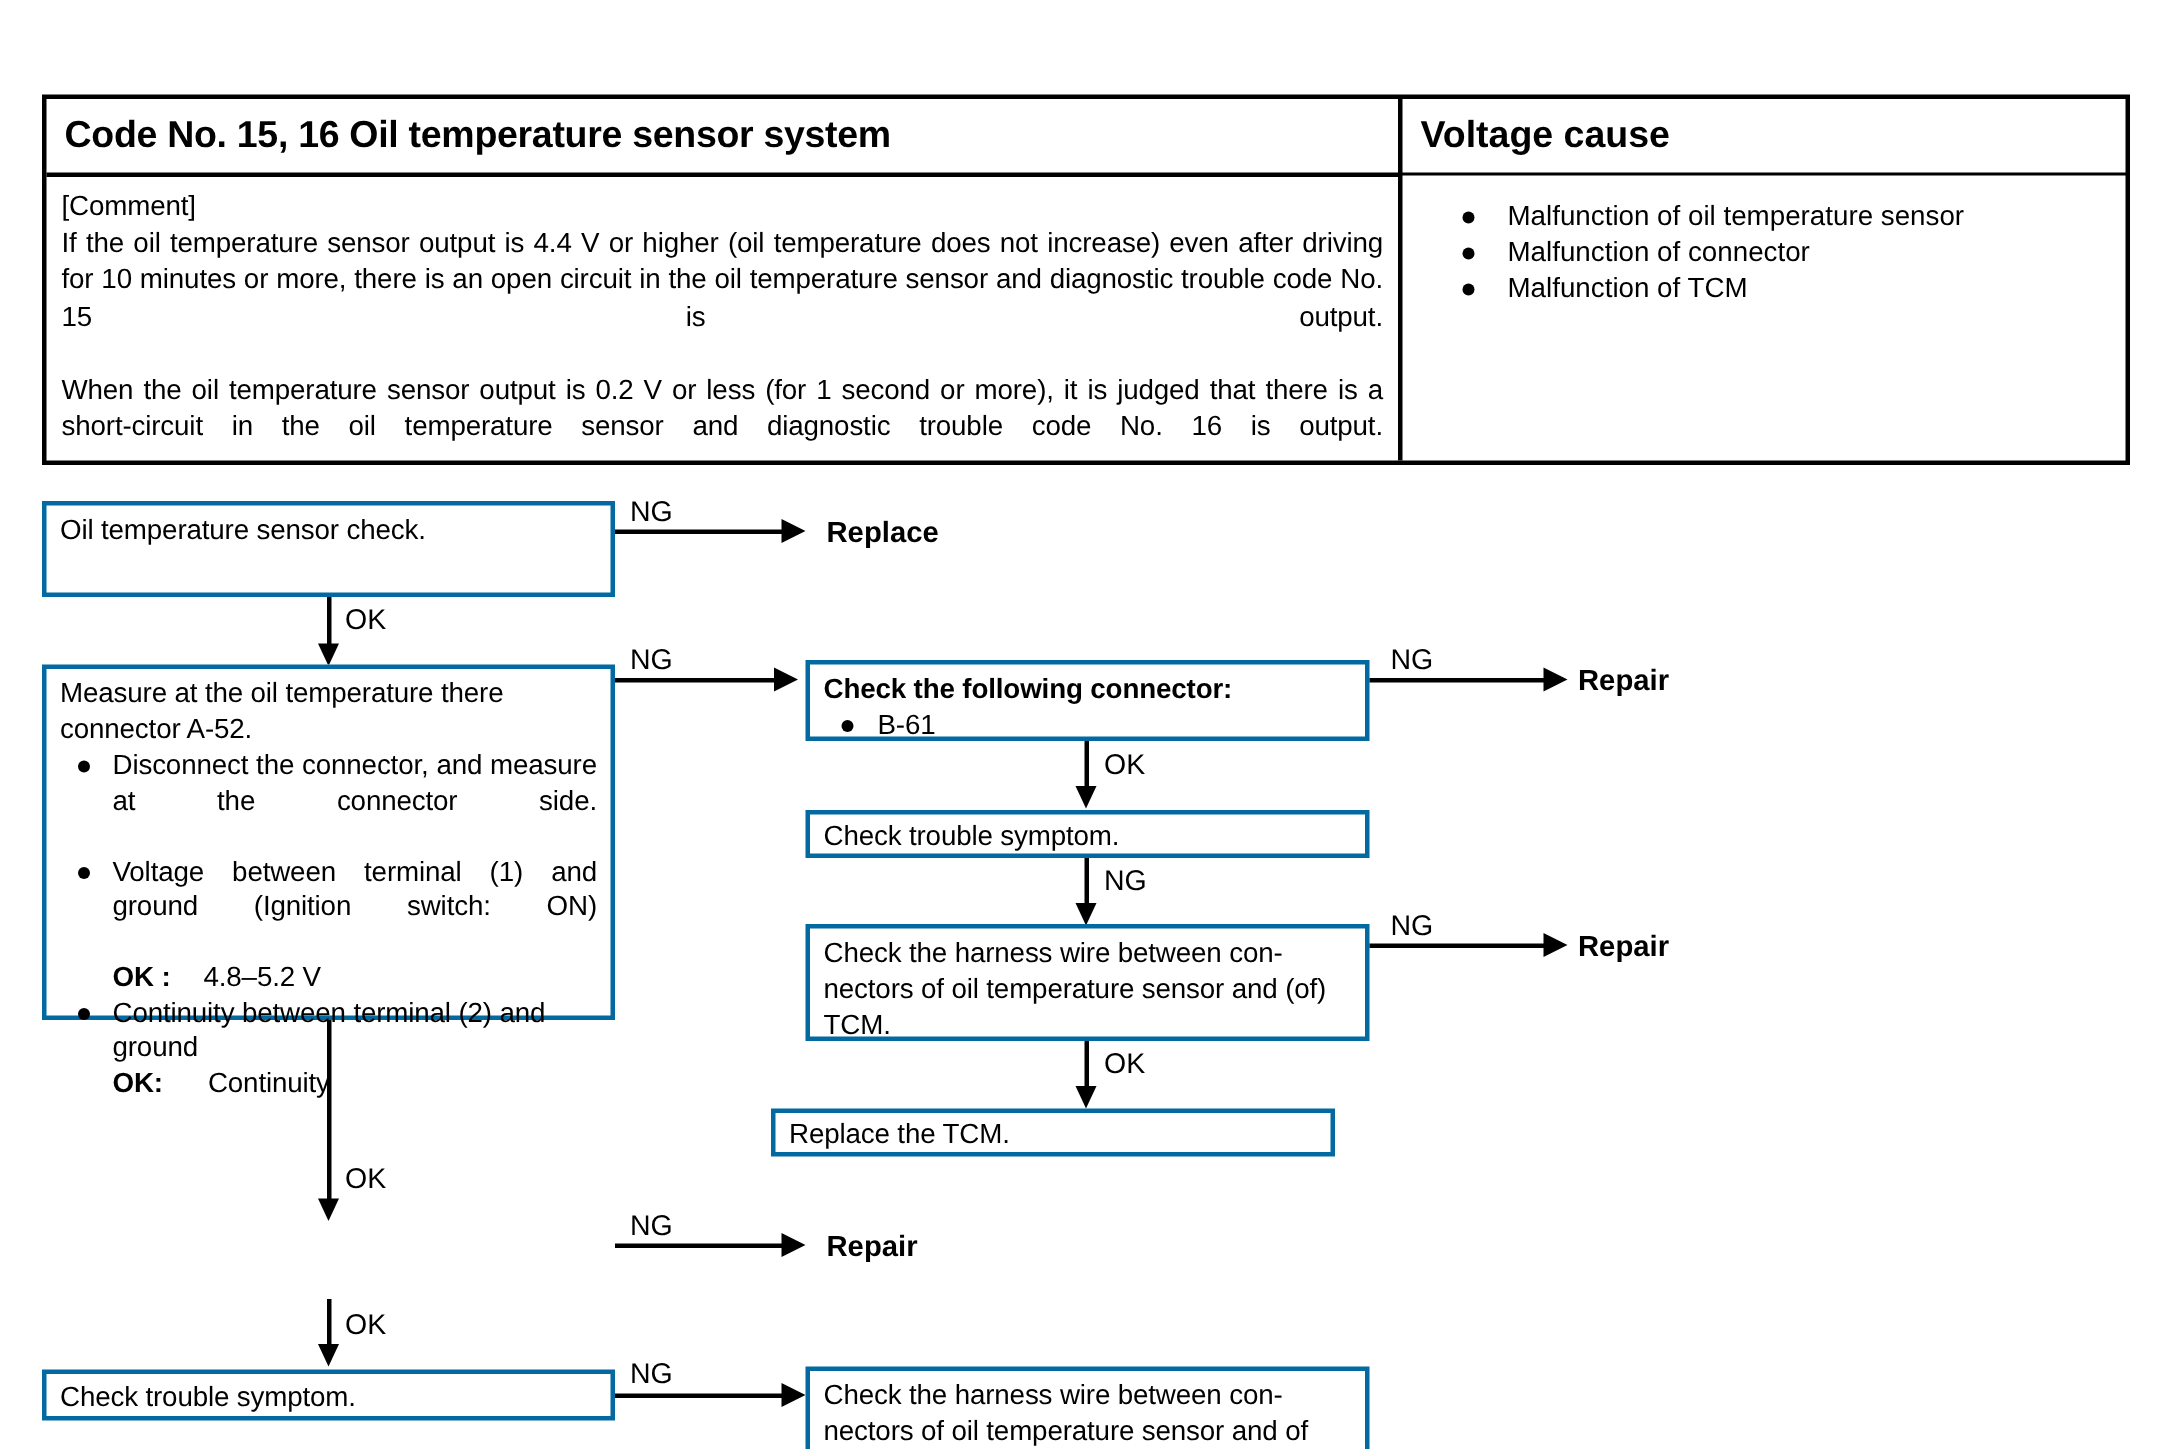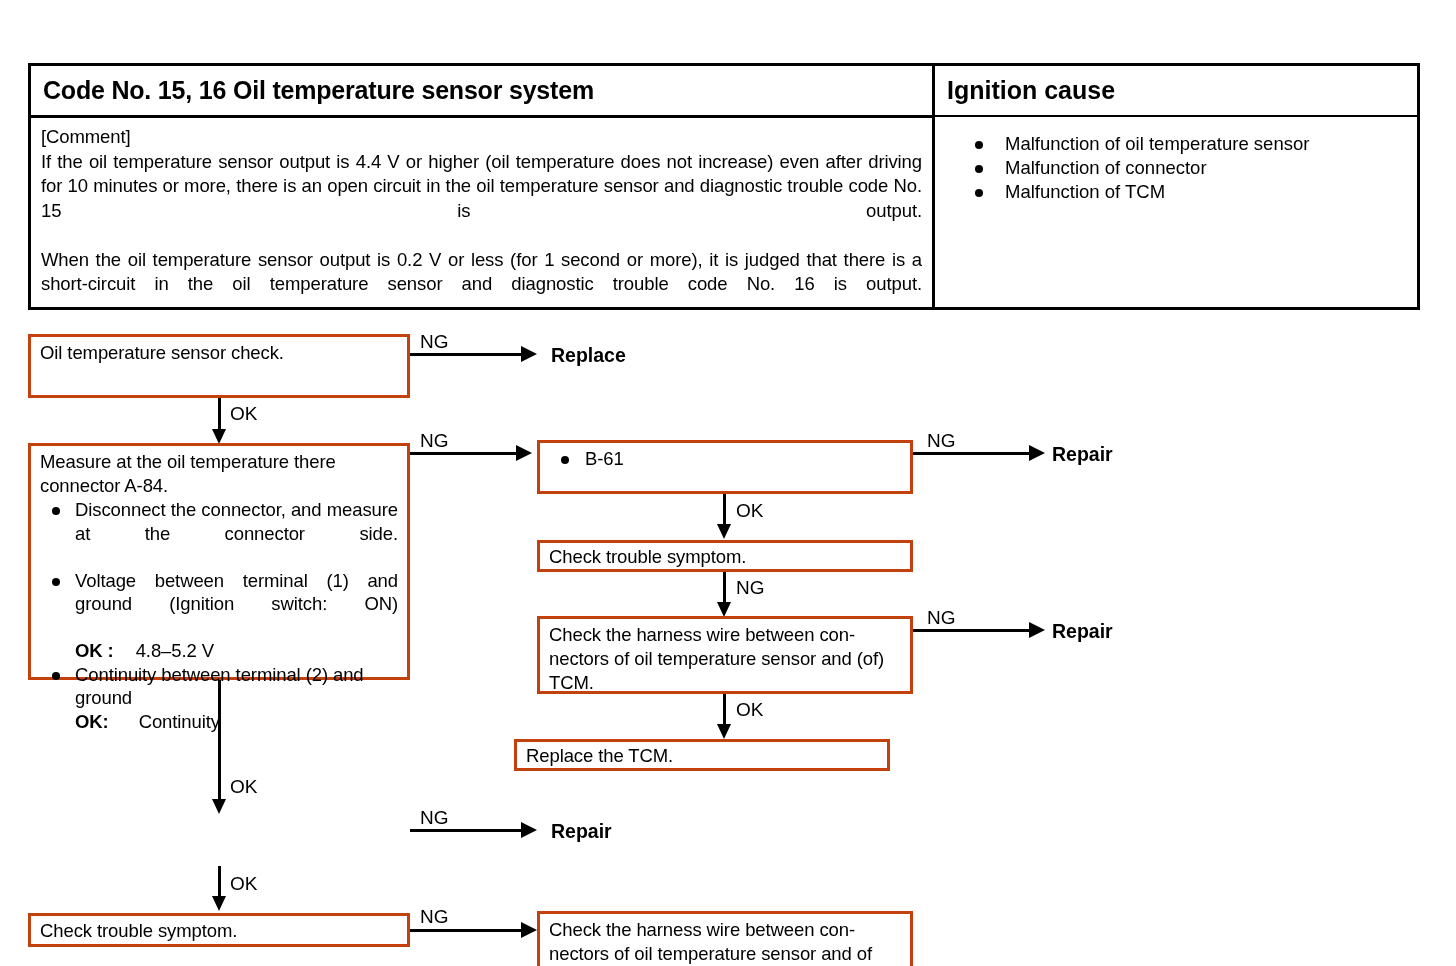--- a/index.html
+++ b/index.html
@@ -128,21 +128,21 @@
     height: 8px;
     background: #000;
     border-radius: 50%;
   }
 
   
   .fc { position: absolute; left: 0; top: 0; width: 1456px; height: 966px; }
 
   .node {
     position: absolute;
-    border: 3px solid #c2410c;
+    border: 3px solid #0369a1;
     box-sizing: border-box;
     background: #fff;
     font-size: 18.5px;
     line-height: 24px;
     padding: 4px 9px;
     letter-spacing: -0.1px;
   }
   .node.b { font-weight: bold; }
   .node .sub {
     font-weight: normal;
@@ -222,21 +222,21 @@
   <div class="info-table">
     <div class="col-divider"></div>
     <div class="row-divider-left"></div>
     <div class="row-divider-right"></div>
 
     <div class="title-cell">
       <span class="title-text">Code No. 15, 16 Oil temperature sensor system</span>
     </div>
 
     <div class="cause-title-cell">
-      <span class="title-text">Ignition cause</span>
+      <span class="title-text">Voltage cause</span>
     </div>
 
     <div class="comment-cell">
       <p class="nojust">[Comment]</p>
       <p class="just">If the oil temperature sensor output is 4.4 V or higher (oil temperature does not increase) even after driving for 10 minutes or more, there is an open circuit in the oil temperature sensor and diagnostic trouble code No. 15 is output.</p>
       <p class="just">When the oil temperature sensor output is 0.2 V or less (for 1 second or more), it is judged that there is a short-circuit in the oil temperature sensor and diagnostic trouble code No. 16 is output.</p>
     </div>
 
     <div class="cause-cell">
       <ul class="cause-list">
@@ -257,39 +257,40 @@
     <div class="arrow-r" style="left:521px; top:298px;"></div>
     <div class="lbl" style="left:420px; top:284px;">NG</div>
     <div class="term" style="left:551px; top:298px;">Replace</div>
 
     <div class="vline" style="left:218px; top:350px; height:35px;"></div>
     <div class="arrow-d" style="left:212px; top:381px;"></div>
     <div class="lbl" style="left:230px; top:356px;">OK</div>
 
     <div class="node" style="left:28px; top:395px; width:382px; height:237px;">
       <div>Measure at the oil temperature there</div>
-      <div>connector A-84.</div>
+      <div>connector A-52.</div>
       <ul class="mlist">
         <li class="just"><span class="bullet"></span><span>Disconnect the connector, and measure at the connector side.</span></li>
         <li class="just"><span class="bullet"></span><span>Voltage between terminal (1) and ground (Ignition switch: ON)</span></li>
         <li style="padding-left:35px;"><b>OK :</b><span style="display:inline-block;width:22px;"></span><span>4.8–5.2 V</span></li>
         <li><span class="bullet"></span><span>Continuity between terminal (2) and ground</span></li>
         <li style="padding-left:35px;"><b>OK:</b><span style="display:inline-block;width:30px;"></span><span>Continuity</span></li>
       </ul>
     </div>
 
     <div class="hline" style="left:410px; top:404px; width:108px;"></div>
     <div class="arrow-r" style="left:516px; top:397px;"></div>
     <div class="lbl" style="left:420px; top:383px;">NG</div>
 
     <div class="vline" style="left:218px; top:632px; height:123px;"></div>
     <div class="arrow-d" style="left:212px; top:751px;"></div>
     <div class="lbl" style="left:230px; top:729px;">OK</div>
 
     <div class="node b" style="left:537px; top:392px; width:376px; height:54px;">
+      <div>Check the following connector:</div>
       <div class="sub"><span class="bullet"></span><span>B-61</span></div>
     </div>
     <div class="hline" style="left:913px; top:404px; width:122px;"></div>
     <div class="arrow-r" style="left:1029px; top:397px;"></div>
     <div class="lbl" style="left:927px; top:383px;">NG</div>
     <div class="term" style="left:1052px; top:397px;">Repair</div>
 
     <div class="vline" style="left:723px; top:446px; height:32px;"></div>
     <div class="arrow-d" style="left:717px; top:476px;"></div>
     <div class="lbl" style="left:736px; top:453px;">OK</div>

